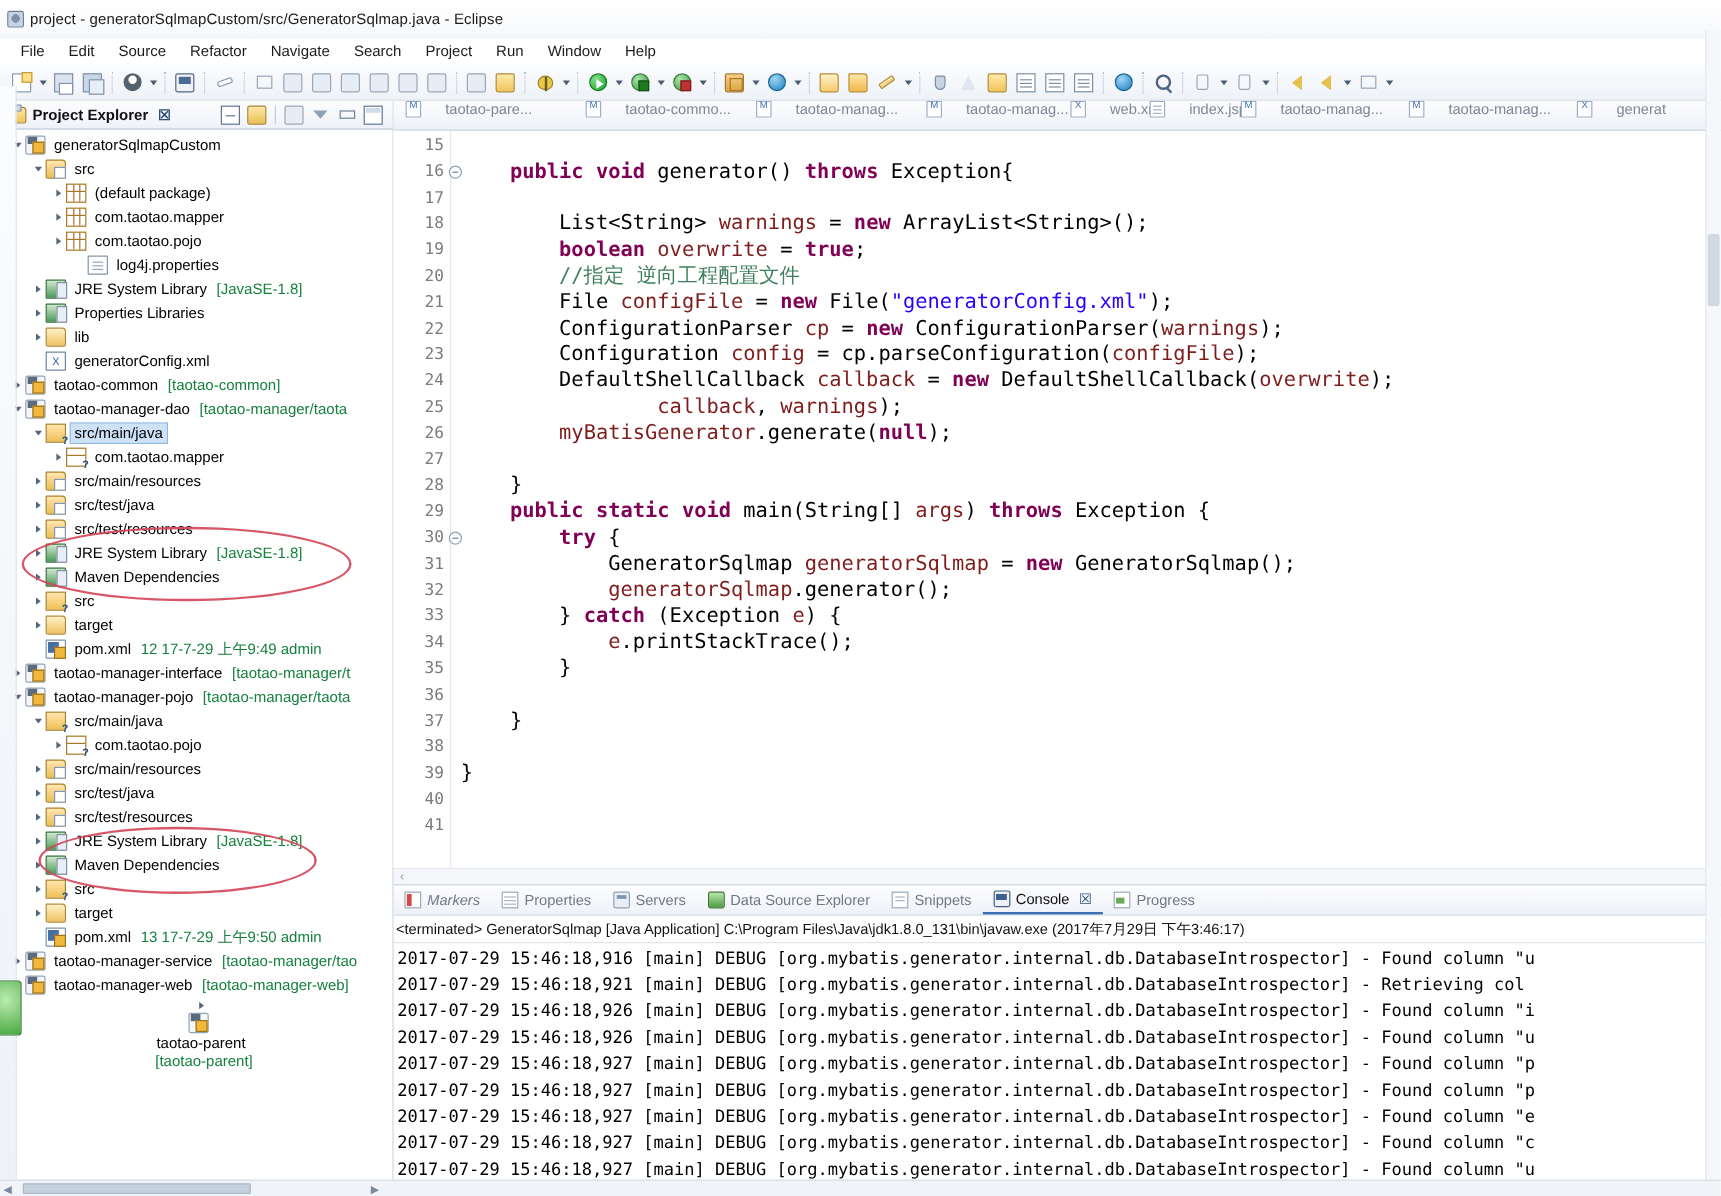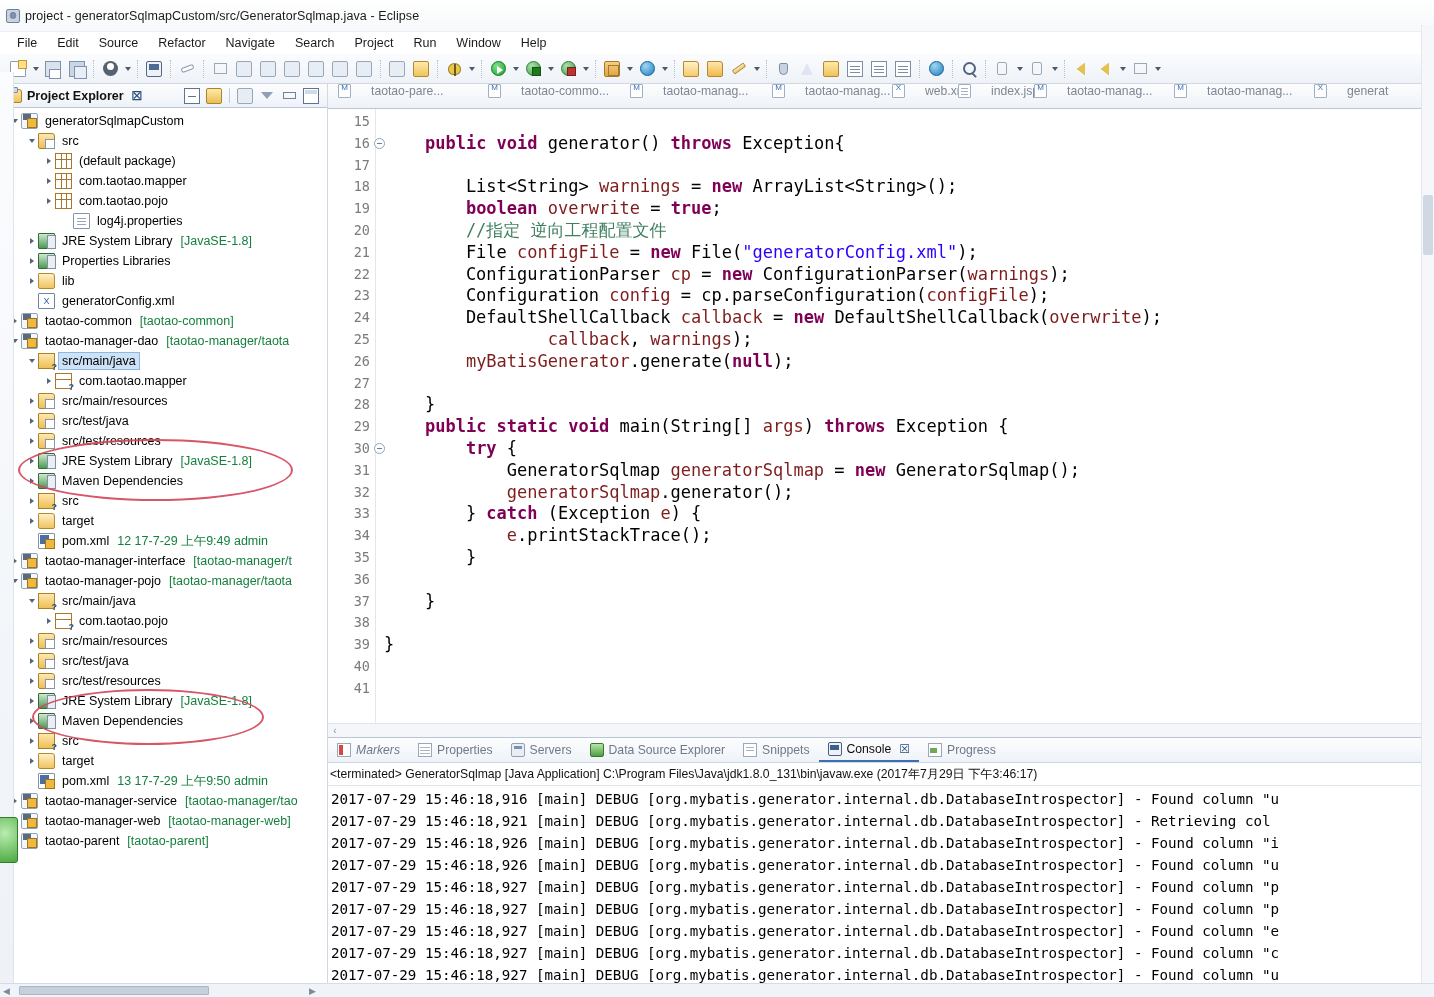--- a/index.html
+++ b/index.html
@@ -623,21 +623,21 @@
             <span class="ico ic-mvnproj"></span>
             <span class="row-label">taotao-manager-service</span>
             <span class="dim" style="margin-left: 5px;">[taotao-manager/tao</span>
           </div>
           <div class="row" style="padding-left: 8px;">
             <span class="twisty collapsed"></span>
             <span class="ico ic-mvnproj"></span>
             <span class="row-label">taotao-manager-web</span>
             <span class="dim" style="margin-left: 5px;">[taotao-manager-web]</span>
           </div>
-          <div class="row" style="padding-left: 8px;">
+          <div class="row" style="padding-left: 8px; flex-direction: column;">
             <span class="twisty collapsed"></span>
             <span class="ico ic-mvnproj"></span>
             <span class="row-label">taotao-parent</span>
             <span class="dim" style="margin-left: 5px;">[taotao-parent]</span>
           </div>
         </div>
       <div id="ellipses">
           <div class="ellipse" style="left: 18px; top: 355px; width: 275px; height: 62px;"></div>
           <div class="ellipse" style="left: 32px; top: 605px; width: 232px; height: 56px;"></div>
         </div>

